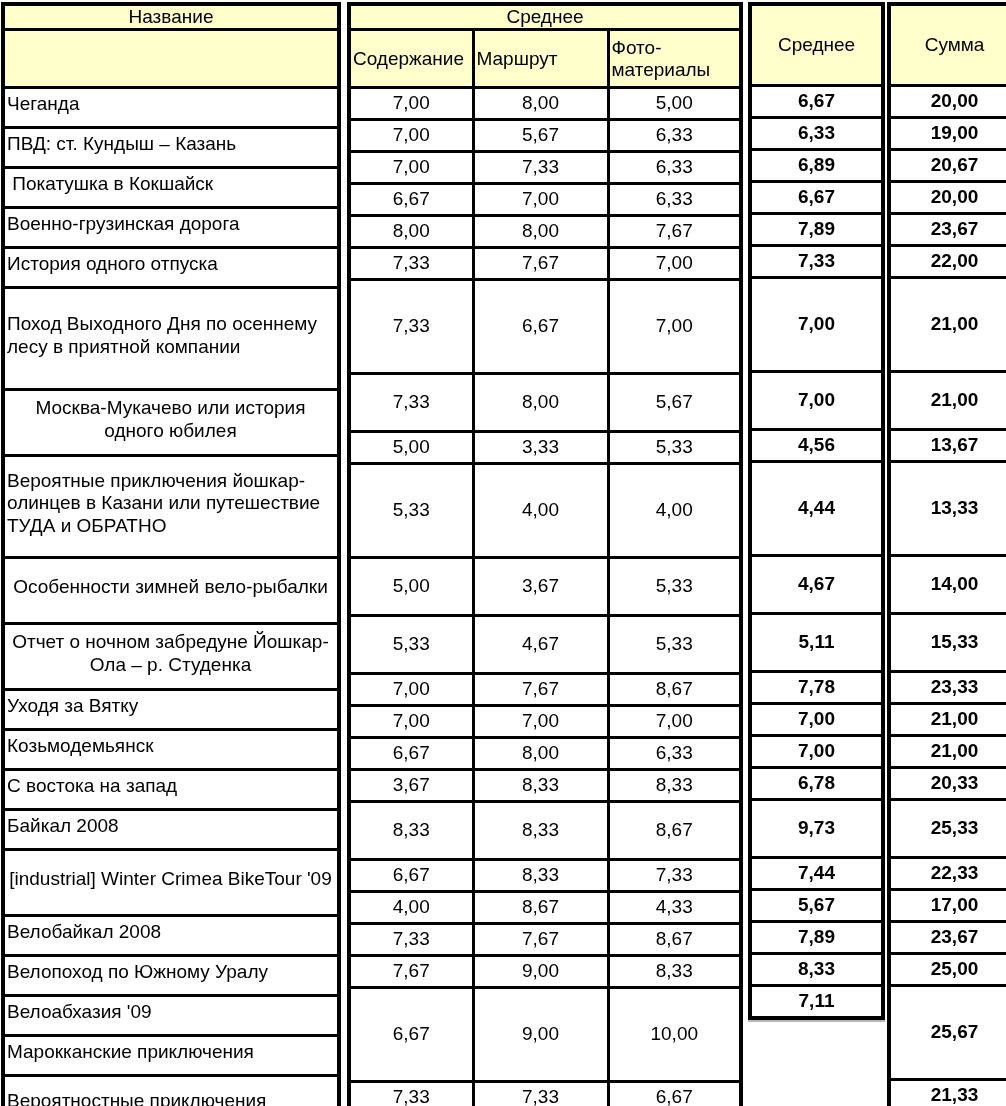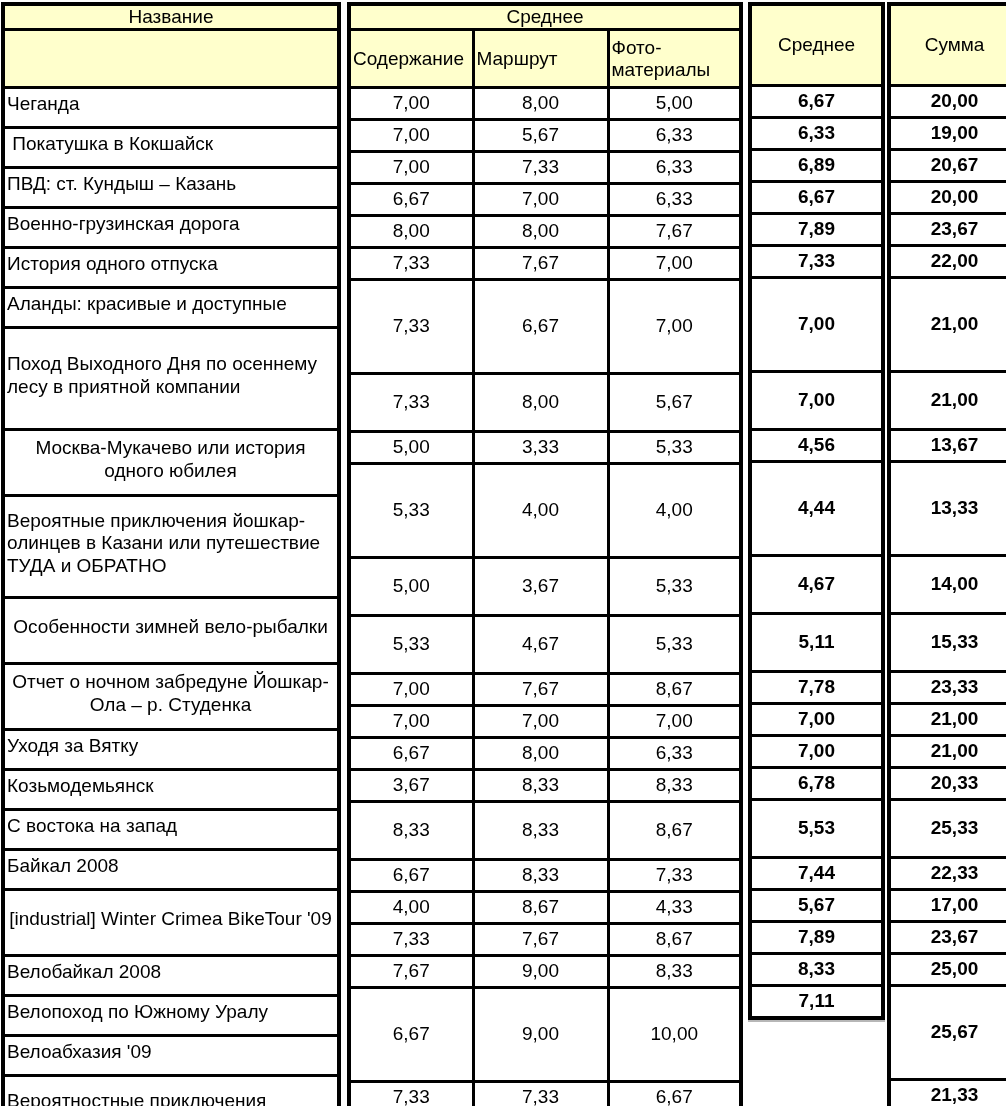--- a/index.html
+++ b/index.html
@@ -39,34 +39,31 @@
       </tr>
       <tr class="hr2">
         <th></th>
       </tr>
     </thead>
     <tbody id="tbodyA">
         <tr class="r1">
           <td>Чеганда</td>
         </tr>
         <tr class="r1">
+          <td>ПВД: ст. Кундыш – Казань</td>
+        </tr>
+        <tr class="r1">
           <td>&nbsp;Покатушка в Кокшайск</td>
         </tr>
         <tr class="r1">
-          <td>ПВД: ст. Кундыш – Казань</td>
-        </tr>
-        <tr class="r1">
           <td>Военно-грузинская дорога</td>
         </tr>
         <tr class="r1">
           <td>История одного отпуска</td>
         </tr>
-        <tr class="r1">
-          <td>Аланды: красивые и доступные</td>
-        </tr>
         <tr class="r3">
           <td>Поход Выходного Дня по осеннему лесу в приятной компании</td>
         </tr>
         <tr class="r2">
           <td>Москва-Мукачево или история одного юбилея</td>
         </tr>
         <tr class="r3">
           <td>Вероятные приключения йошкар-олинцев в Казани или путешествие ТУДА и ОБРАТНО</td>
         </tr>
         <tr class="r2">
@@ -91,20 +88,23 @@
           <td>[industrial] Winter Crimea BikeTour '09</td>
         </tr>
         <tr class="r1">
           <td>Велобайкал 2008</td>
         </tr>
         <tr class="r1">
           <td>Велопоход по Южному Уралу</td>
         </tr>
         <tr class="r1">
           <td>Велоабхазия '09</td>
+        </tr>
+        <tr class="r1">
+          <td>Марокканские приключения</td>
         </tr>
         <tr class="r3">
           <td>Вероятностные приключения Ванюшина и Макса на родине Синдбада</td>
         </tr>
       </tbody>
   </table>
 
   <table class="secB">
     <colgroup>
       <col style="width:124px">
@@ -292,21 +292,21 @@
         <tr class="r1">
           <td>7,00</td>
         </tr>
         <tr class="r1">
           <td>7,00</td>
         </tr>
         <tr class="r1">
           <td>6,78</td>
         </tr>
         <tr class="r2">
-          <td>5,53</td>
+          <td>9,73</td>
         </tr>
         <tr class="r1">
           <td>7,44</td>
         </tr>
         <tr class="r1">
           <td>5,67</td>
         </tr>
         <tr class="r1">
           <td>7,89</td>
         </tr>

